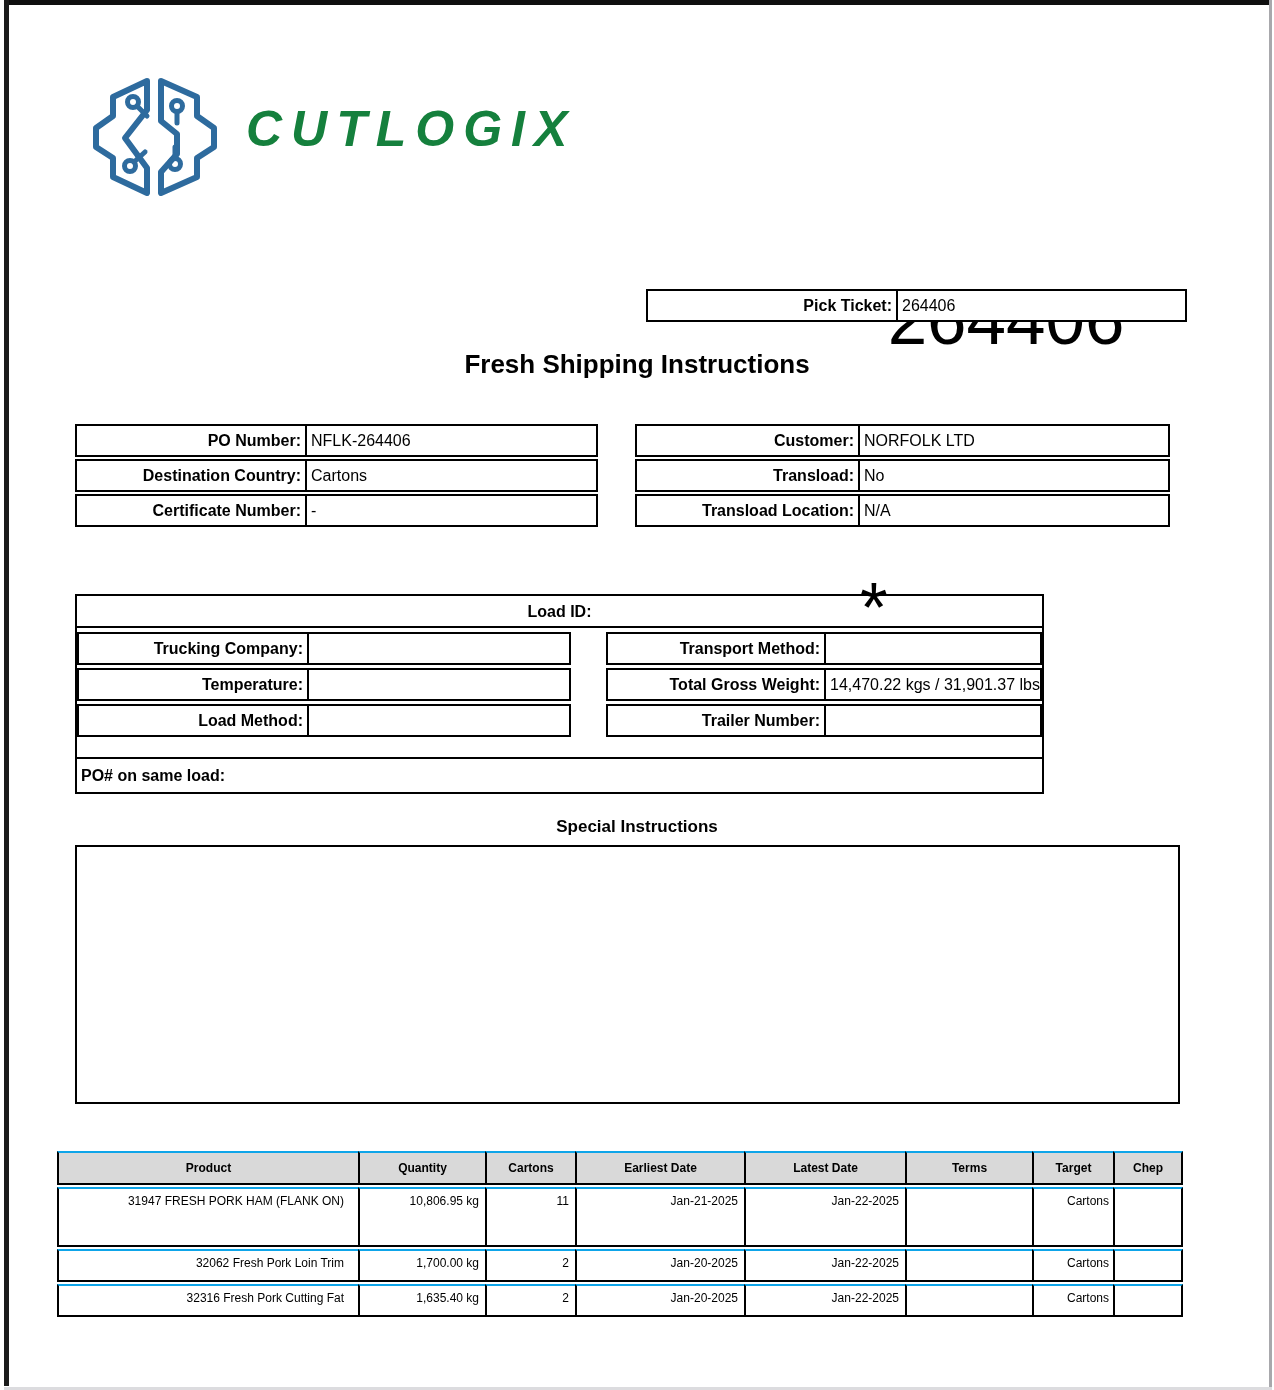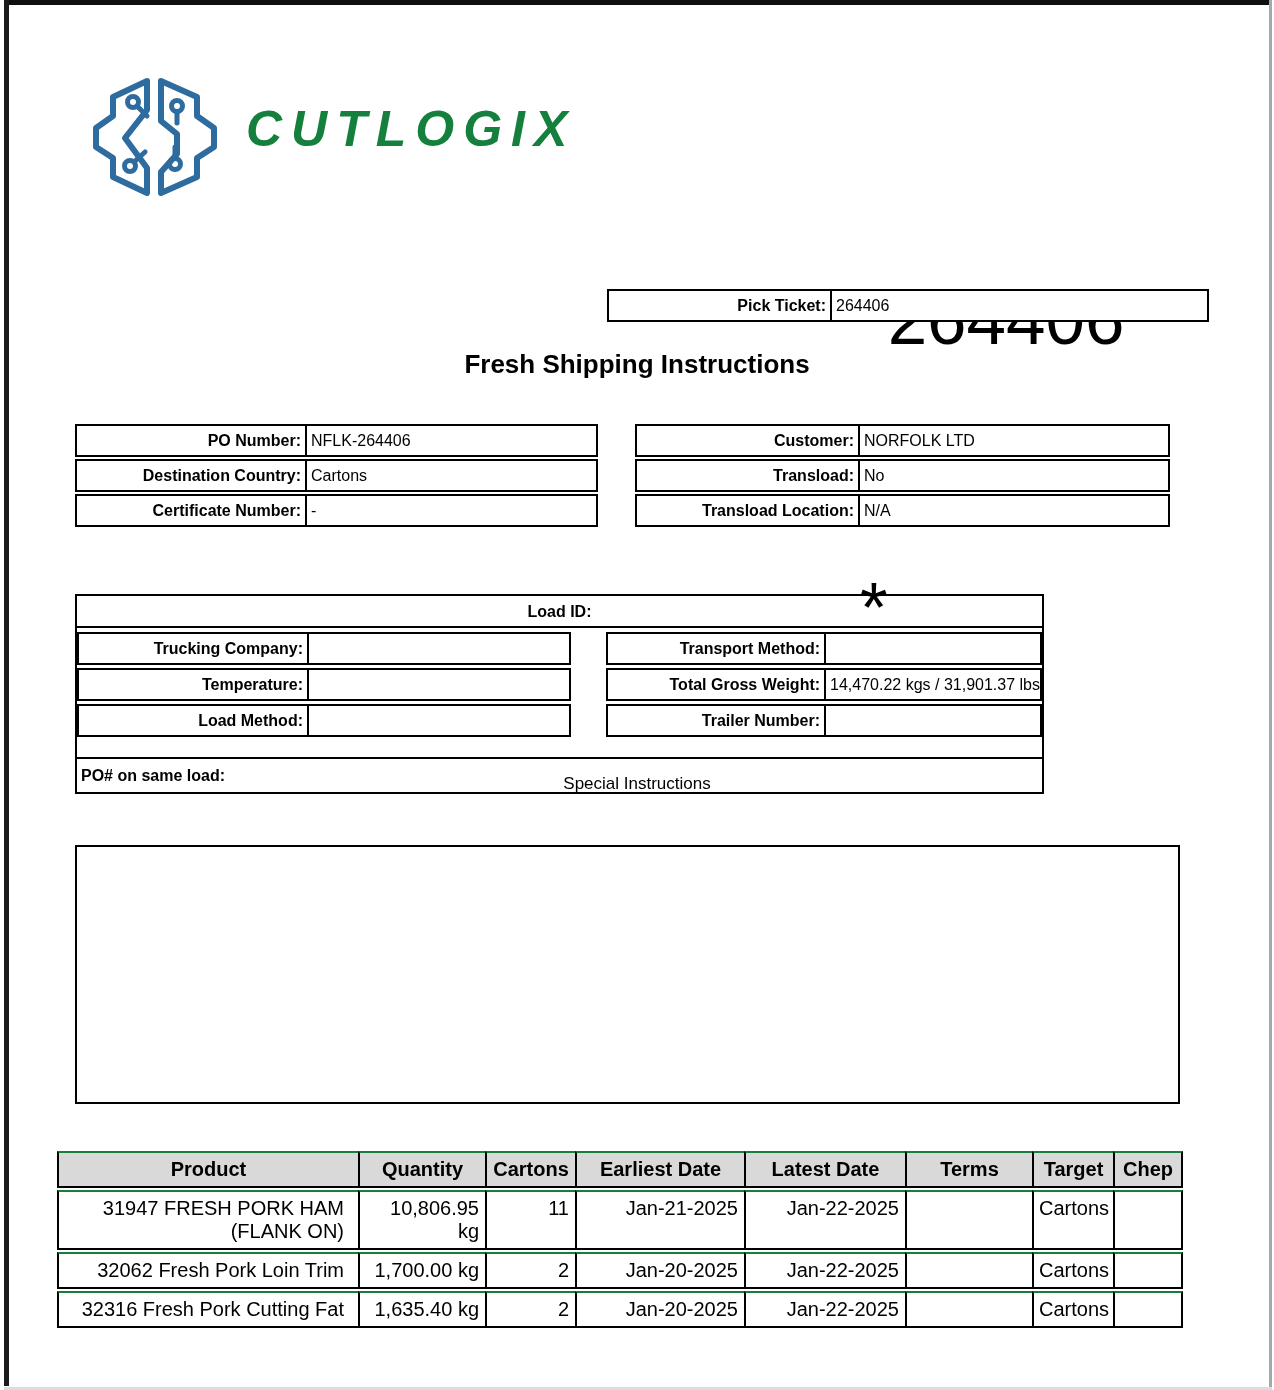--- a/index.html
+++ b/index.html
@@ -37,21 +37,21 @@
     font-weight:bold; font-size:16px; text-align:right;
     padding-right:4px; border-right:2px solid #000;
     height:100%; display:flex; align-items:center; justify-content:flex-end;
   }
   .fvalue { font-size:16px; padding-left:4px; flex:1; white-space:nowrap; }
   .w230 { width:230px; }
   .w223 { width:223px; }
   .w218 { width:218px; }
 
   .pos-load-date   { position:absolute; left:75px;  top:289px; width:523px; }
-  .pos-pick-ticket { position:absolute; left:607px; top:289px; width:602px; }
+  .pos-pick-ticket { position:absolute; left:646px; top:289px; width:541px;padding-left:27px; }
 
   .doc-title {
     position:absolute; left:0; right:0; top:349px;
     text-align:center; font-size:26px; font-weight:bold;
   }
 
   .stack { position:absolute; }
   .stack .fieldbox { margin-bottom:2px; }
   .pos-info-left  { left:75px;  top:424px; width:523px; }
   .pos-info-right { left:635px; top:424px; width:535px; }
@@ -68,36 +68,36 @@
   .load-col.right { flex:1; }
   .load-col .fieldbox { margin-bottom:3px; }
   .load-col .fieldbox:last-child { margin-bottom:16px; }
   .po-row {
     border-top:2px solid #000; font-weight:bold; font-size:16px;
     height:35px; display:flex; align-items:center; padding-left:4px;
   }
 
   
   .special-label {
-    position:absolute; left:0; right:0; top:774px;
-    text-align:center; font-weight:normal; font-size:17px;
+    position:absolute; left:0; right:0; top:817px;
+    text-align:center; font-weight:bold; font-size:17px;
   }
   .special-box {
     position:absolute; left:75px; top:845px; width:1105px; height:259px;
     border:2px solid #000; background:#fff;
   }
 
   
   table.products {
     position:absolute; left:57px; top:1149px; width:1126px;
     border-collapse:separate; border-spacing:0 2px; table-layout:fixed;
   }
   .products th, .products td {
-    border-top:2px solid #15803d; border-bottom:2px solid #000; border-left:2px solid #000;
-    font-size:20px; padding:5px 4px; overflow:hidden;
+    border-top:2px solid #0ea5e9; border-bottom:2px solid #000; border-left:2px solid #000;
+    font-size:12px; padding:5px 4px; overflow:hidden;
   }
   .products th:last-child, .products td:last-child { border-right:2px solid #000; }
   .products th {
     background:#d9d9d9; font-weight:bold; text-align:center; height:34px; padding:5px 2px;
   }
   .products td { vertical-align:top; background:#fff; }
   .products tbody tr.tall td { height:60px; }
   .products tbody tr.short td { height:33px; }
   td.al { text-align:right; }
   td.ar { text-align:right; padding-right:6px;margin-top:35px; }

